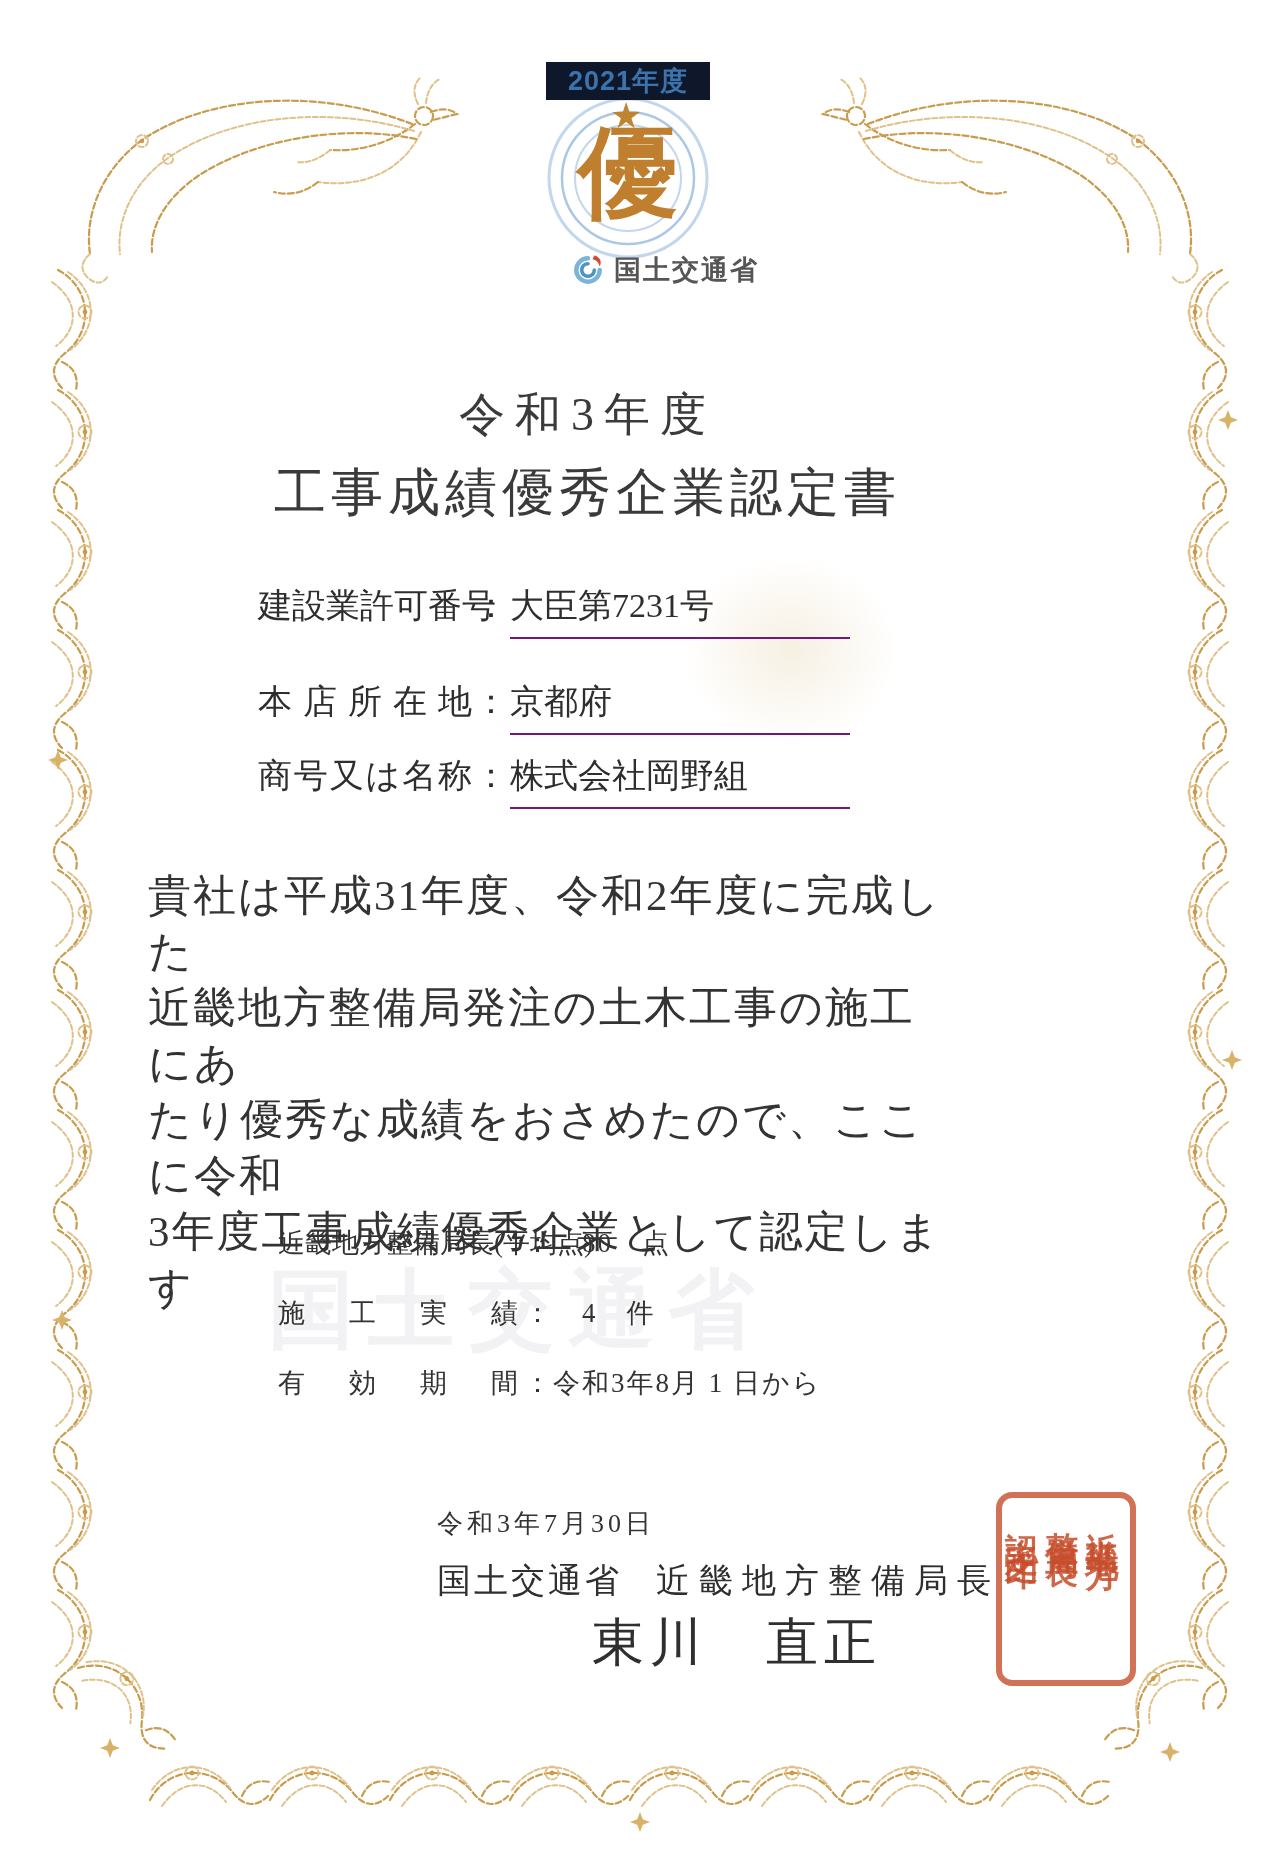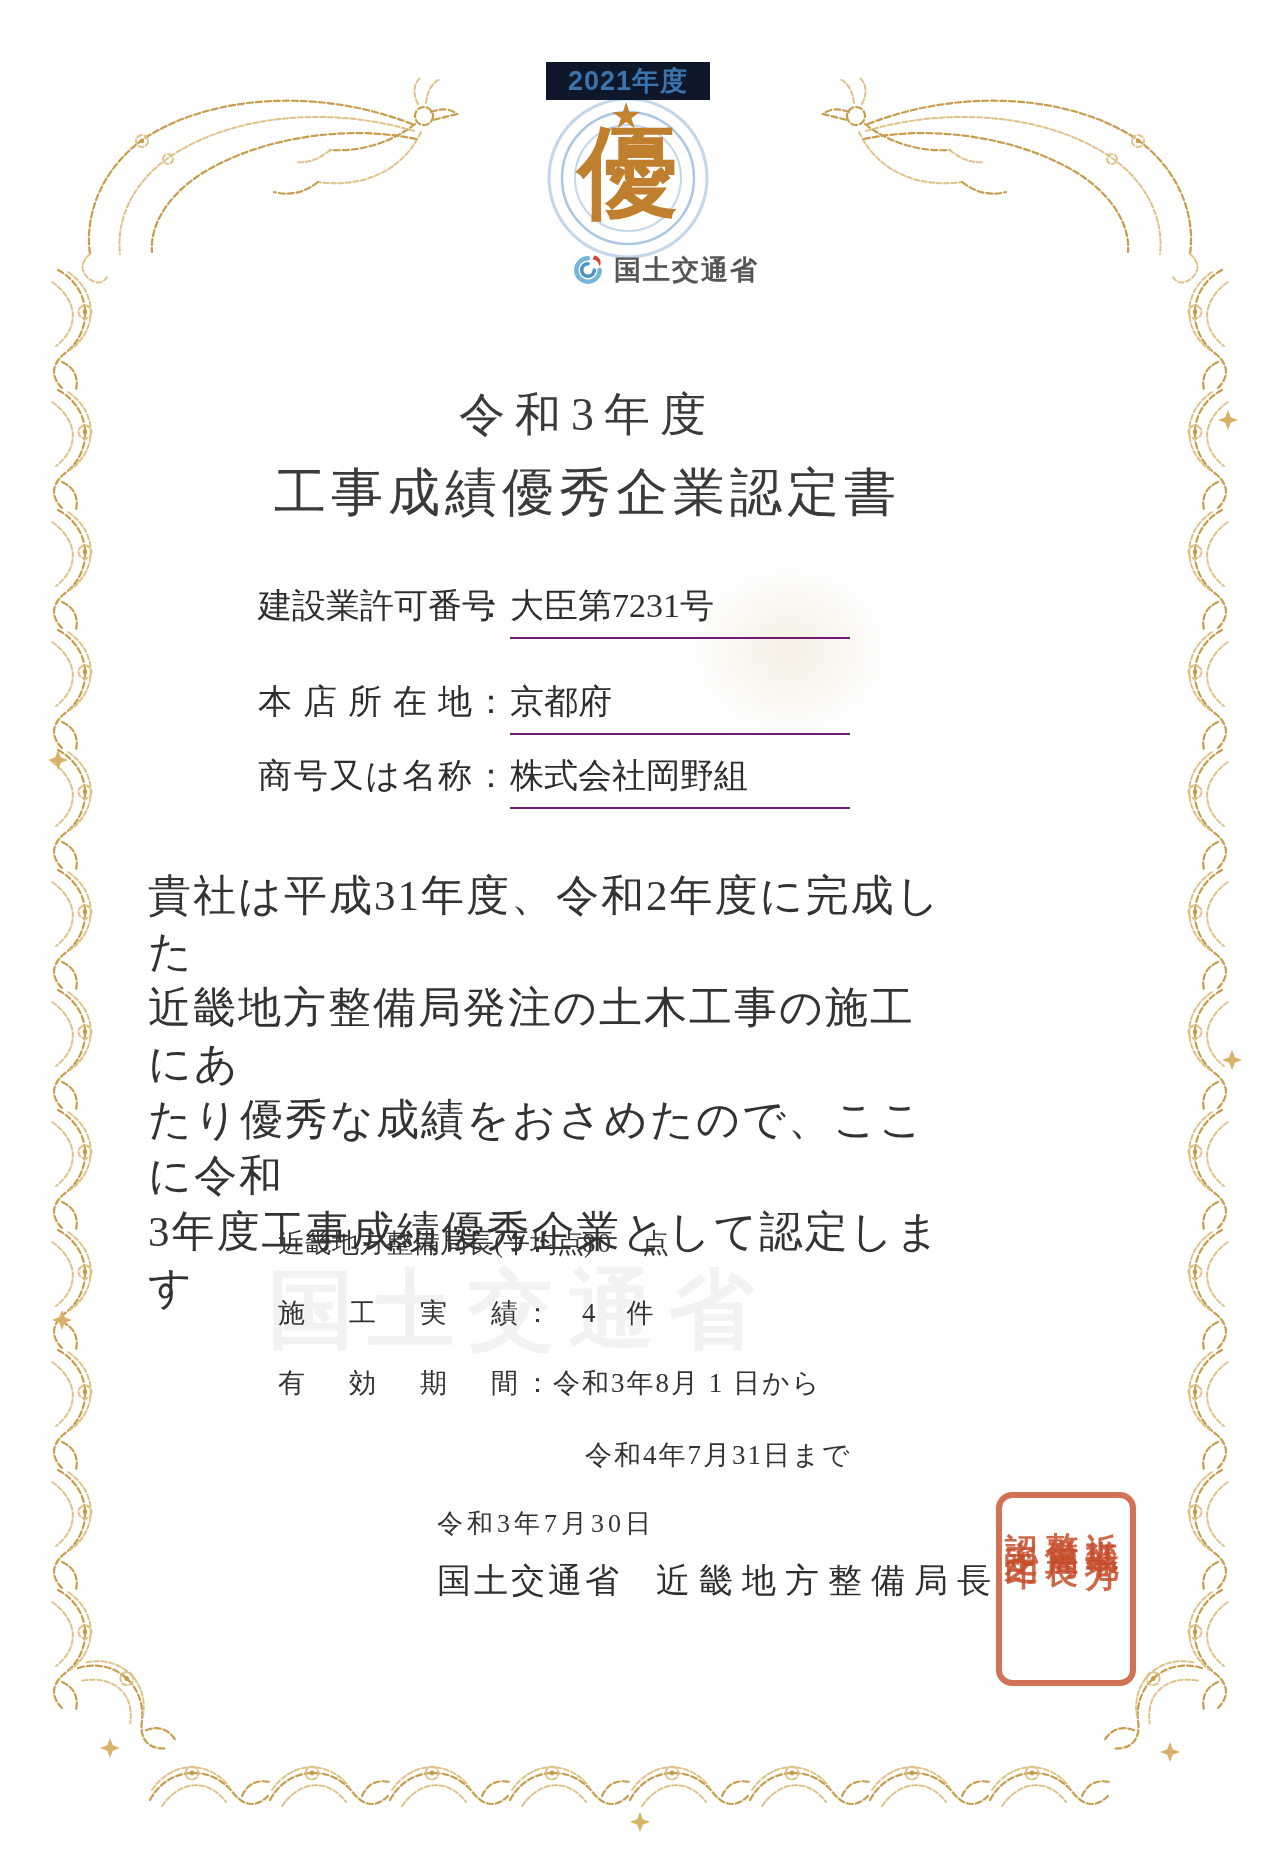--- a/index.html
+++ b/index.html
@@ -210,25 +210,28 @@
   <div class="watermark">国土交通省</div>
 
   <div class="stat-label st1">近畿地方整備局長(平均点)</div>
   <div class="stat-value st1"><span>：</span><span>　80　点</span></div>
 
   <div class="stat-label justify st2">施工実績</div>
   <div class="stat-value st2"><span>：</span><span>　4　件</span></div>
 
   <div class="stat-label justify st3">有効期間</div>
   <div class="stat-value st3"><span>：</span><span>令和3年8月 1 日から</span></div>
-  <div class="validity2">令和4年7月31日まで</div>
 
   <div class="f-date">令和3年7月30日</div>
   <div class="f-issuer">
     <span class="org">国土交通省</span><span class="ttl">近畿地方整備局長</span>
+  </div>
+  <div class="f-name">
+    <span>東川</span>
+    <span>直正</span>
   </div>
 
   <div class="seal">
     <span>近畿地方</span>
     <span>整備局長</span>
     <span>認定之印</span>
   </div>
 
 </div>
 

